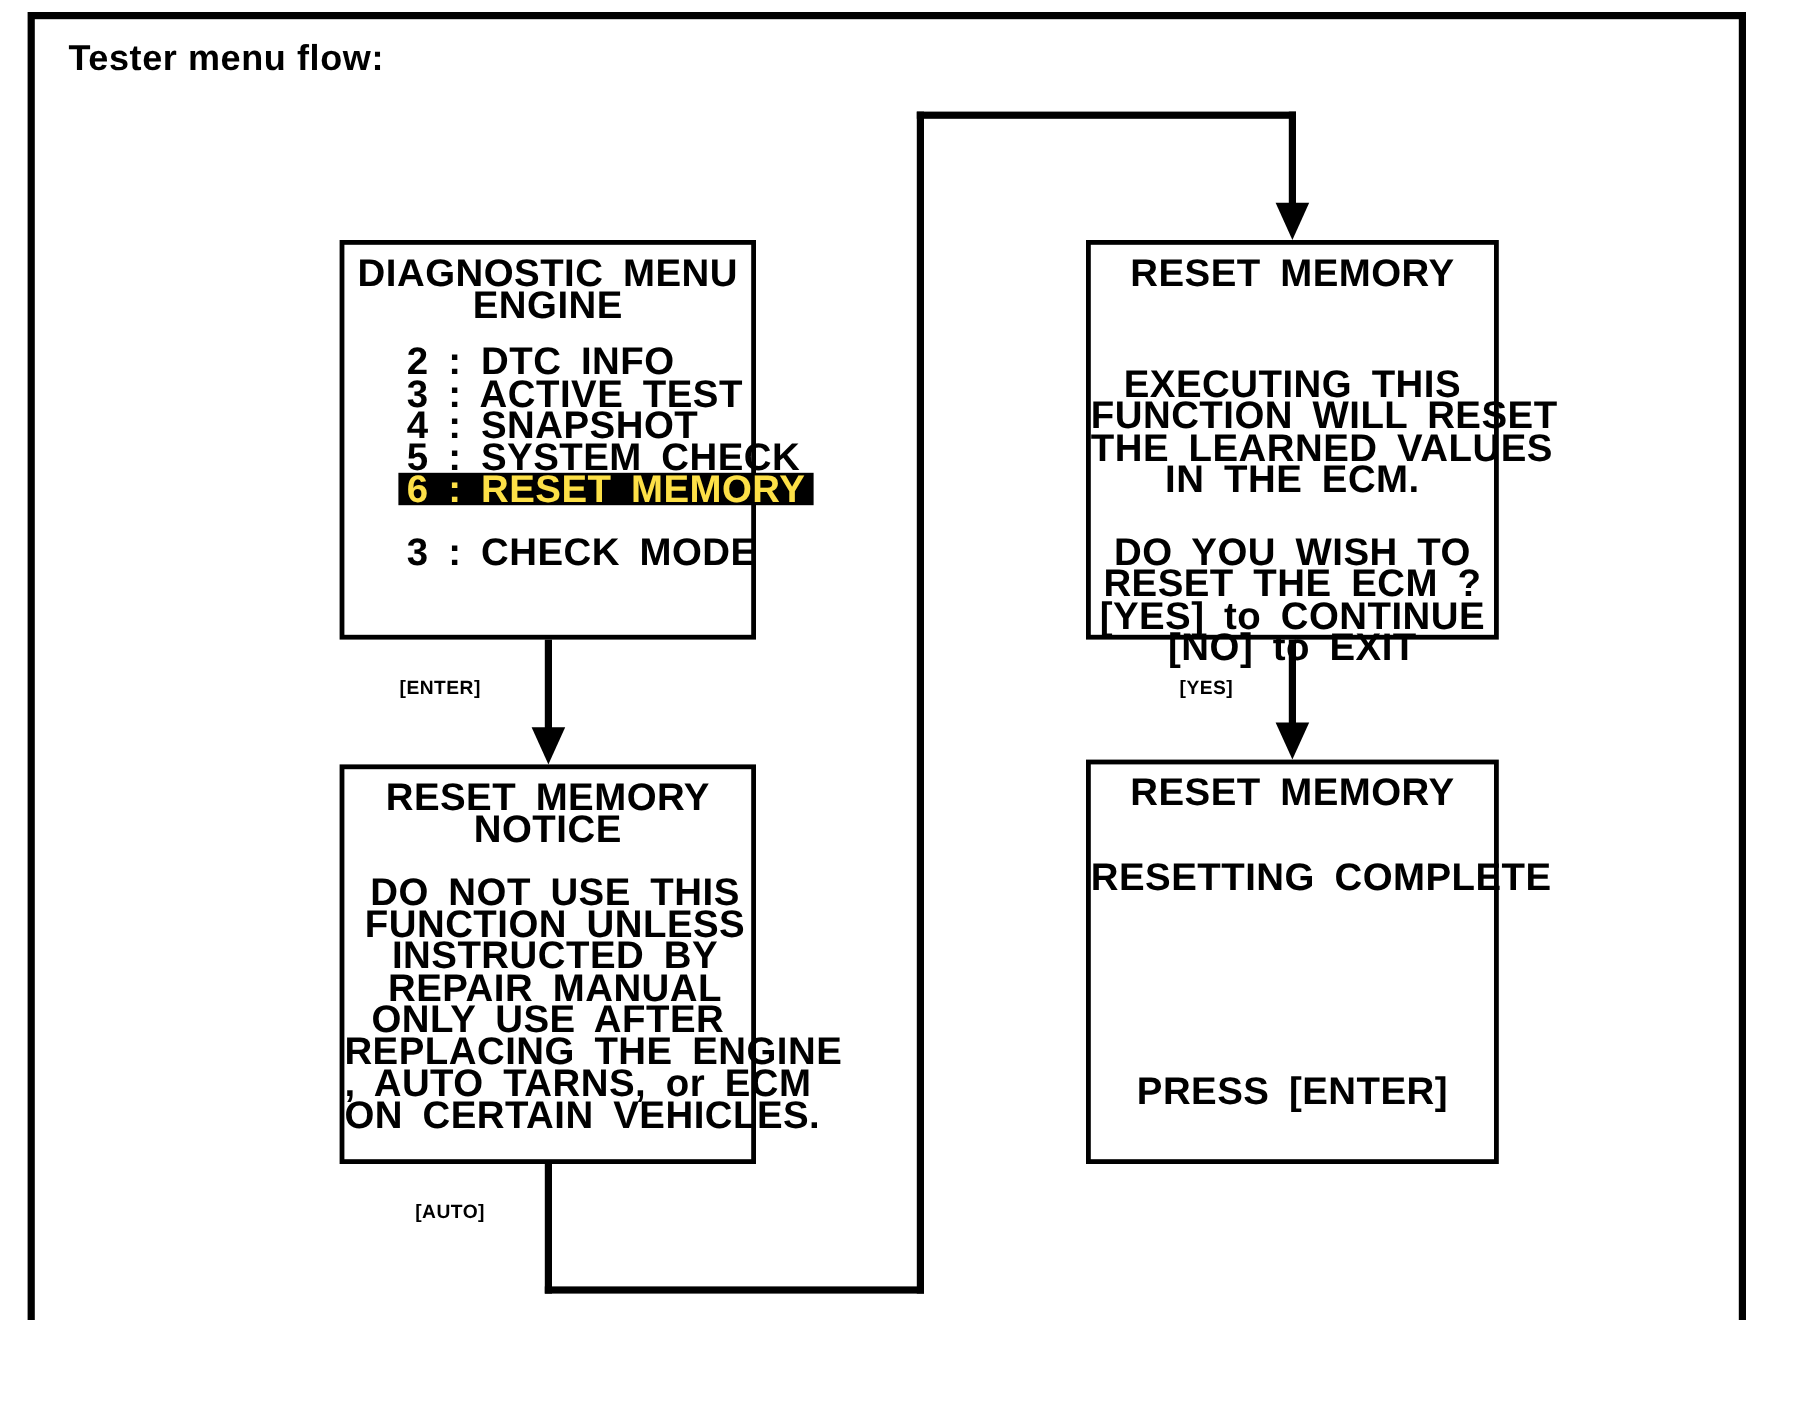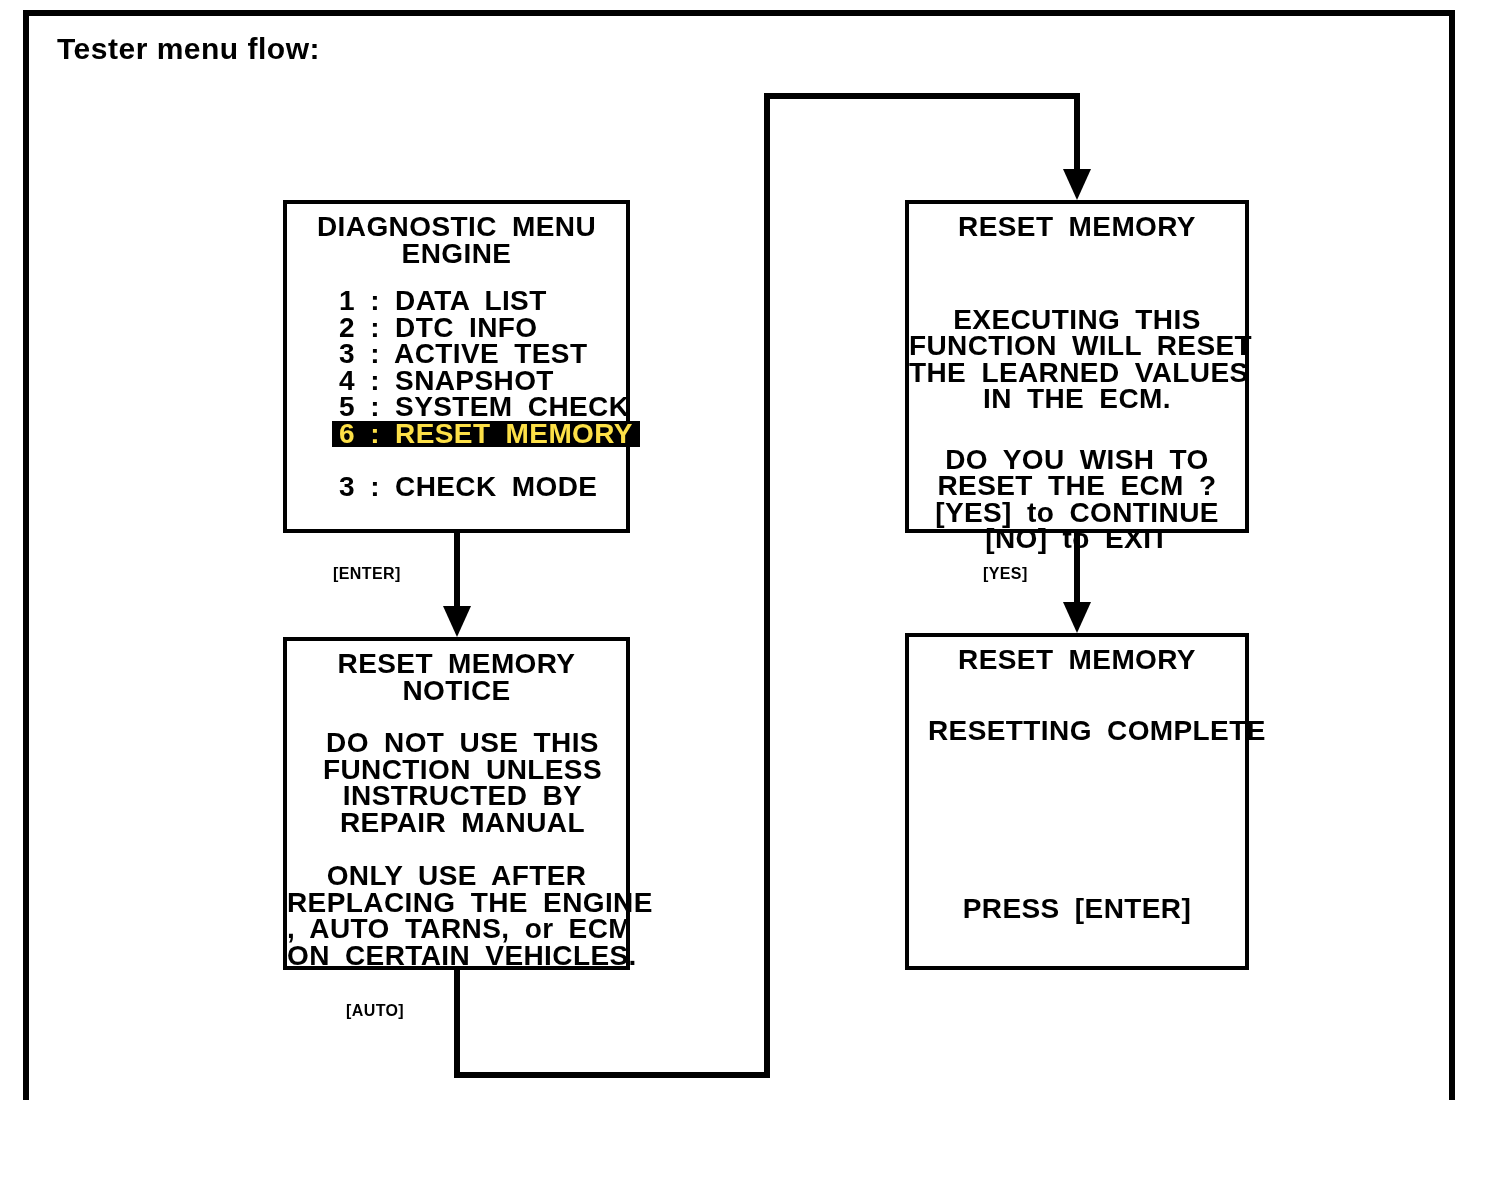--- a/index.html
+++ b/index.html
@@ -36,21 +36,21 @@
     font-weight: bold;
     letter-spacing: 0.5px;
     white-space: nowrap;
   }
   
   .screen {
     position: absolute;
     border: 4px solid #000000;
     box-sizing: border-box;
     background: #ffffff;
-    font-size: 28px;
+    font-size: 32px;
     font-weight: bold;
     letter-spacing: 0.4px;
     word-spacing: 7px;
     line-height: 26.5px;
     text-align: center;
   }
   .screen .ln { white-space: nowrap; }
   #menu-screen     { left: 283px; top: 200px; width: 347px; height: 333px; }
   #confirm-screen  { left: 905px; top: 200px; width: 344px; height: 333px; }
   #notice-screen   { left: 283px; top: 637px; width: 347px; height: 333px; }
@@ -68,22 +68,22 @@
     background: #000000;
     color: #fde047;
     padding: 0 7px;
     margin-left: -7px;
   }
   .menu-item.gap { margin-top: 26.5px; }
 
   #confirm-screen .body-1 { margin-top: 66px; }
   #confirm-screen .body-2 { margin-top: 34px; }
   #notice-screen  .body-1 { margin-top: 26px; padding-left: 12px; }
-  #notice-screen  .body-2 { margin-top: 27px; }
-  #complete-screen .status-line { margin-top: 44px; margin-left: 19px; }
+  #notice-screen  .body-2 { }
+  #complete-screen .status-line { margin-top: 44px; }
   #complete-screen .footer-line {
     position: absolute;
     left: 0; right: 0;
     bottom: 44px;
   }
 
   
   .line { position: absolute; background: #000000; }
   .arrowhead {
     position: absolute;
@@ -120,21 +120,20 @@
 <div class="stage">
 
   <div class="frame"></div>
 
   <div class="page-title">Tester menu flow:</div>
 
   <div class="screen" id="menu-screen">
     <div class="ln head">DIAGNOSTIC MENU</div>
     <div class="ln">ENGINE</div>
     <div class="menu-list">
-      <div class="menu-item">1 : DATA LIST</div>
       <div class="menu-item">2 : DTC INFO</div>
       <div class="menu-item">3 : ACTIVE TEST</div>
       <div class="menu-item">4 : SNAPSHOT</div>
       <div class="menu-item">5 : SYSTEM CHECK</div>
       <div><span class="menu-item hl">6 : RESET MEMORY</span></div>
       <div class="menu-item gap">3 : CHECK MODE</div>
     </div>
   </div>
 
   <div class="screen" id="confirm-screen">

